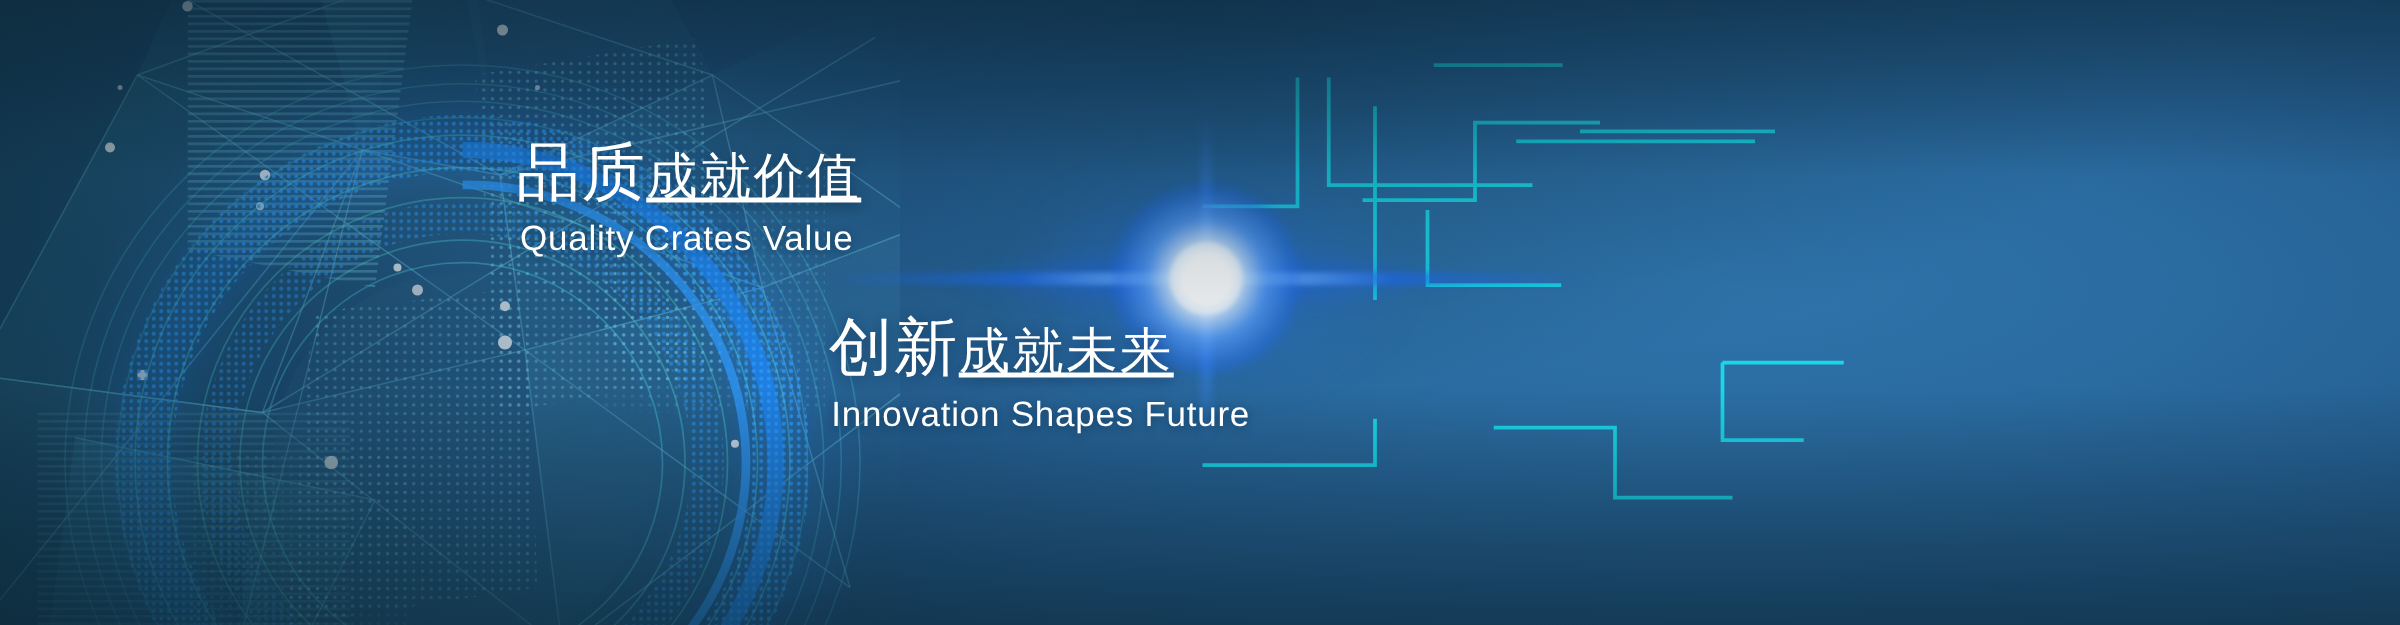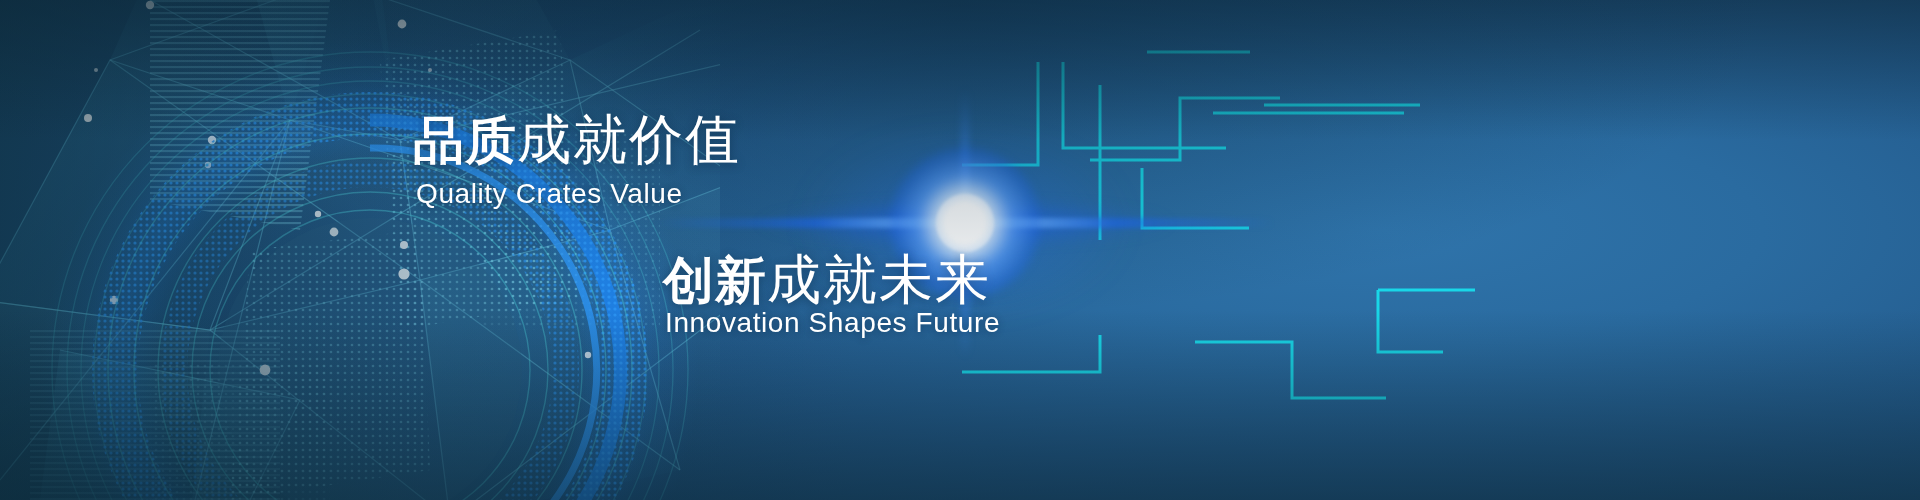--- a/index.html
+++ b/index.html
@@ -70,39 +70,40 @@
   #text-quality{left:413px;top:112px;}
   #text-innovation{left:663px;top:252px;}
   .cn-line{
     color:#ffffff;
     white-space:nowrap;
     line-height:1;
     text-shadow:0 2px 10px rgba(6,30,55,.45);
   }
   .cn-strong{
     font-size:51px;
-    font-weight:bold;
+    font-weight:normal;
     letter-spacing:1px;
     vertical-align:baseline;
   }
   .cn-light{
-    font-size:54px;
+    font-size:41px;
     font-weight:normal;
     letter-spacing:2px;
     vertical-align:baseline;
+    text-decoration:underline;
   }
   .en-line{
     color:#ffffff;
     font-size:28px;
     letter-spacing:.6px;
     white-space:nowrap;
     text-shadow:0 1px 7px rgba(6,30,55,.45);
   }
   #text-quality .en-line{margin-top:12px;margin-left:3px;}
-  #text-innovation .en-line{margin-top:1px;margin-left:2px;}
+  #text-innovation .en-line{margin-top:13px;margin-left:2px;}
 </style>
 </head>
 <body>
 
 <div id="banner">
 
   <div class="layer" id="bg-base"></div>
 
   <div class="layer" id="poly">
     <svg width="720" height="500" viewBox="0 0 720 500" xmlns="http://www.w3.org/2000/svg">

